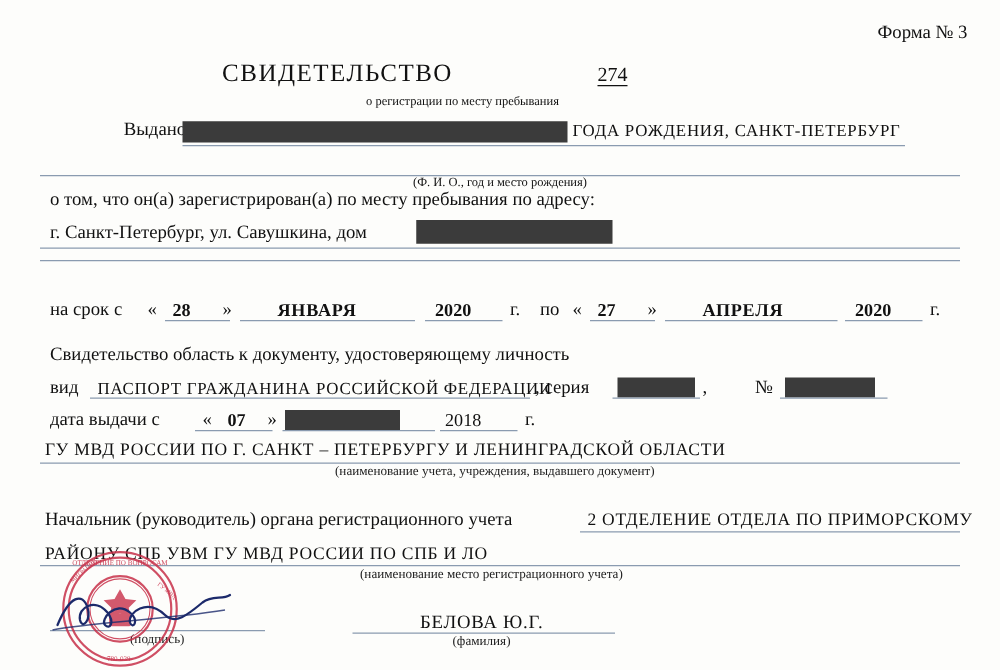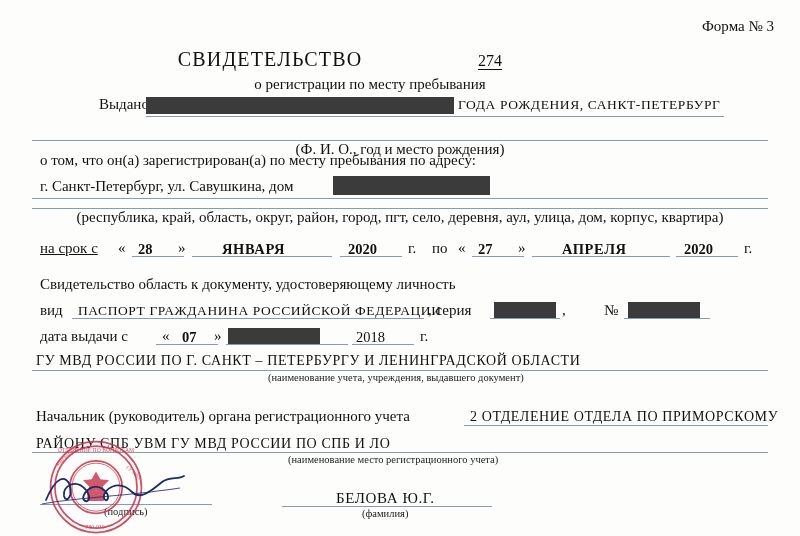--- a/index.html
+++ b/index.html
@@ -50,21 +50,21 @@
     font-size: 16px;
     text-decoration: underline;
     text-underline-offset: 3px;
   }
   .title-sub {
     position: absolute;
     top: 76px;
     left: 0;
     width: 796px;
     text-align: center;
-    font-size: 15px;
+    font-size: 10px;
   }
   .title-sub span { position: relative; left: -28px; }
 
   
   .rule {
     position: absolute;
     border-bottom: 1px solid #8a9bb0;
     height: 0;
   }
   .redact {
@@ -90,21 +90,21 @@
     font-family: "Liberation Serif", serif;
   }
   .caps {
     letter-spacing: 0.6px;
   }
   .center-cap {
     position: absolute;
     width: 800px;
     left: 0;
     text-align: center;
-    font-size: 15px;
+    font-size: 10px;
   }
 
   
   .stamp {
     position: absolute;
     left: 22px;
     top: 440px;
     width: 148px;
     height: 96px;
     overflow: hidden;
@@ -140,23 +140,22 @@
   <div class="rule" style="left:32px; top:140px; width:736px;"></div>
   <div class="center-cap" style="top:141px;">(Ф. И. О., год и место рождения)</div>
 
   <div class="lbl" style="left:40px; top:178px;">г. Санкт-Петербург, ул. Савушкина, дом</div>
 
   <div class="lbl" style="left:40px; top:152px;">о том, что он(а) зарегистрирован(а) по месту пребывания по адресу:</div>
   <div class="redact" style="left:333px; top:176px; width:157px; height:19px;"></div>
   <div class="rule" style="left:32px; top:198px; width:736px;"></div>
 
   <div class="rule" style="left:32px; top:208px; width:736px;"></div>
-  <div class="center-cap" style="top:209px;">(республика, край, область, округ, район, город, пгт, село, деревня, аул, улица, дом, корпус, квартира)</div>
-
-  <div class="lbl" style="left:40px; top:240px;text-decoration:underline;">на срок с</div>
+
+  <div class="lbl" style="left:40px; top:240px;">на срок с</div>
   <div class="lbl" style="left:118px; top:240px;">«</div>
   <div class="hand" style="left:138px; top:241px; font-weight:bold;">28</div>
   <div class="lbl" style="left:178px; top:240px;">»</div>
   <div class="rule" style="left:132px; top:256px; width:52px;"></div>
 
   <div class="hand caps" style="left:222px; top:241px; font-weight:bold;">ЯНВАРЯ</div>
   <div class="rule" style="left:192px; top:256px; width:140px;"></div>
 
   <div class="hand" style="left:348px; top:241px; font-weight:bold;">2020</div>
   <div class="rule" style="left:340px; top:256px; width:62px;"></div>

